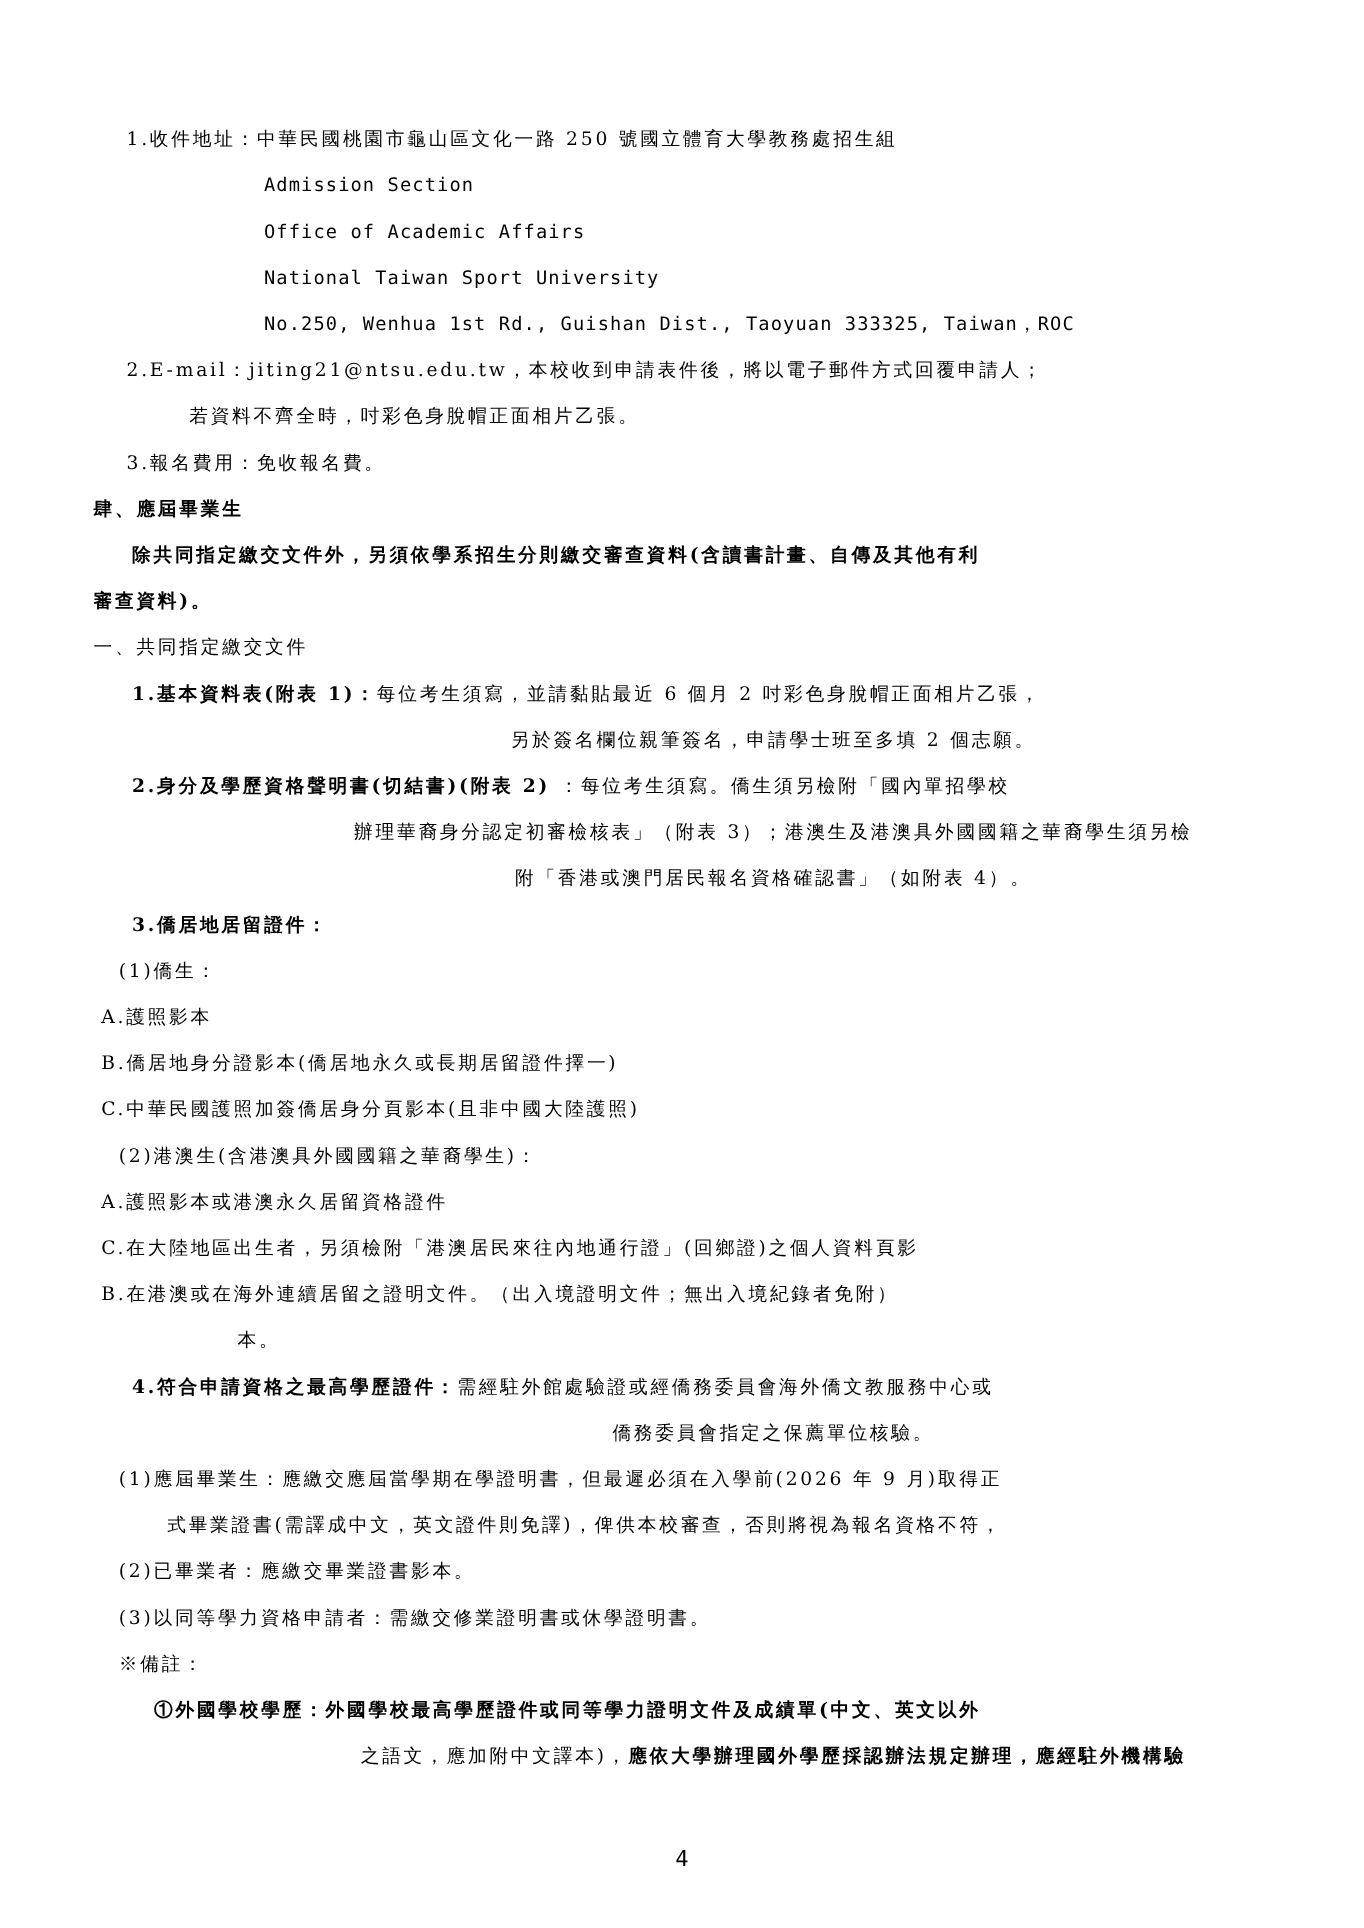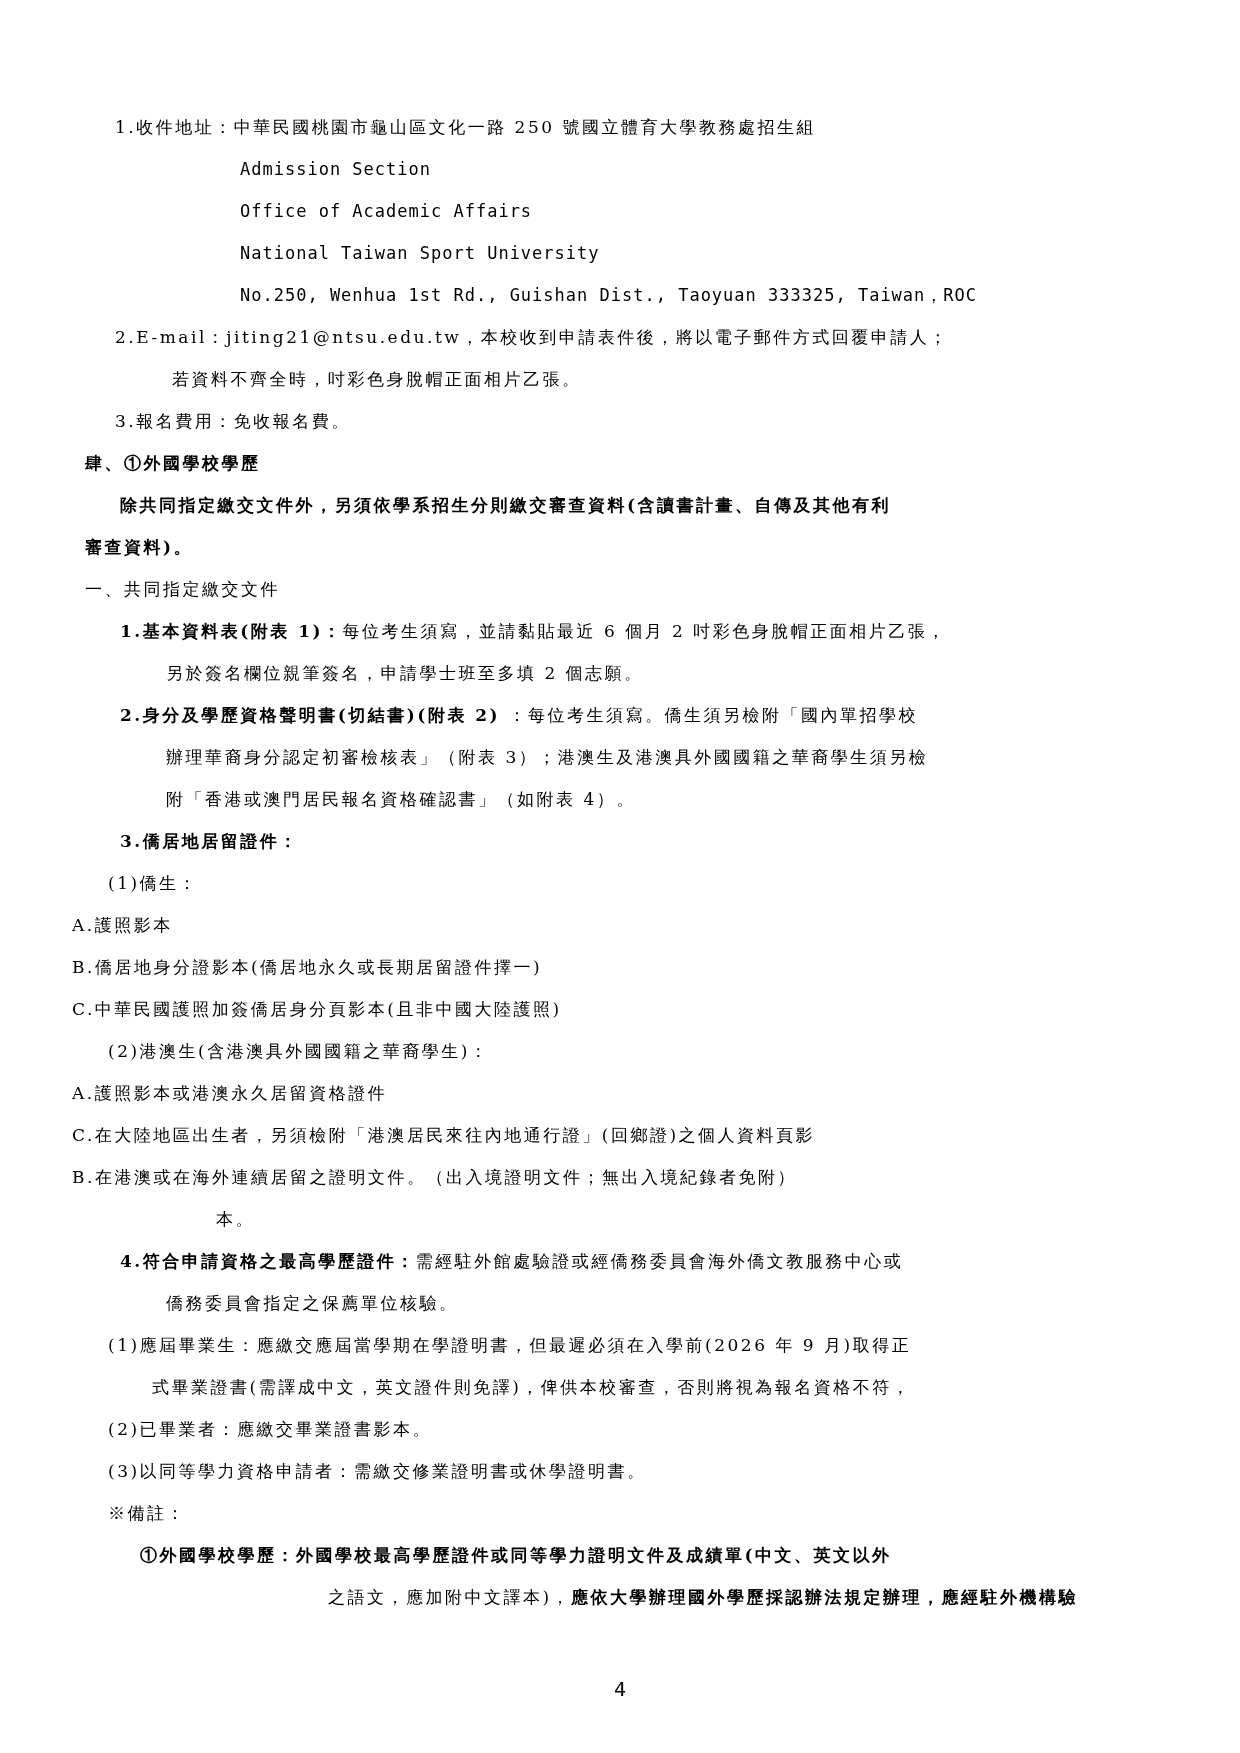--- a/index.html
+++ b/index.html
@@ -31,24 +31,24 @@
     letter-spacing: 1px;
   }
   .bold { font-weight: bold; }
 
   
   .i-margin     { margin-left: 85px; }
   .i-topnum     { margin-left: 115px; }
   .i-topcont    { margin-left: 172px; }
   .i-en         { margin-left: 240px; }
   .i-num        { margin-left: 120px; }
-  .i-numcont    { margin-left: 166px; }
+  .i-numcont    { margin-left: 166px; text-align: center; }
   .i-paren      { margin-left: 108px; }
   .i-parencont  { margin-left: 152px; }
-  .i-abc        { margin-left: 72px; }
+  .i-abc        { margin-left: 92px; }
   .i-abccont    { margin-left: 216px; }
   .i-circ       { margin-left: 140px; font-weight: bold; }
   .i-circcont   { margin-left: 166px; text-align: center; }
 
   .page-number {
     position: absolute;
     bottom: 52px;
     left: 0;
     width: 100%;
     text-align: center;
@@ -62,21 +62,21 @@
 <div class="page">
   <div class="doc">
       <div class="line i-topnum"><span>1.收件地址：中華民國桃園市龜山區文化一路 250 號國立體育大學教務處招生組</span></div>
       <div class="line i-en en"><span>Admission Section</span></div>
       <div class="line i-en en"><span>Office of Academic Affairs</span></div>
       <div class="line i-en en"><span>National Taiwan Sport University</span></div>
       <div class="line i-en en"><span>No.250, Wenhua 1st Rd., Guishan Dist., Taoyuan 333325, Taiwan，ROC</span></div>
       <div class="line i-topnum"><span>2.E-mail：jiting21@ntsu.edu.tw，本校收到申請表件後，將以電子郵件方式回覆申請人；</span></div>
       <div class="line i-topcont"><span>若資料不齊全時，吋彩色身脫帽正面相片乙張。</span></div>
       <div class="line i-topnum"><span>3.報名費用：免收報名費。</span></div>
-      <div class="line i-margin"><span class="bold">肆、①外國學校學歷</span></div>
+      <div class="line i-margin"><span class="bold">肆、應屆畢業生</span></div>
       <div class="line i-num"><span class="bold">除共同指定繳交文件外，另須依學系招生分則繳交審查資料(含讀書計畫、自傳及其他有利</span></div>
       <div class="line i-margin"><span class="bold">審查資料)。</span></div>
       <div class="line i-margin"><span>一、共同指定繳交文件</span></div>
       <div class="line i-num"><span class="bold">1.基本資料表(附表 1)：</span><span>每位考生須寫，並請黏貼最近 6 個月 2 吋彩色身脫帽正面相片乙張，</span></div>
       <div class="line i-numcont"><span>另於簽名欄位親筆簽名，申請學士班至多填 2 個志願。</span></div>
       <div class="line i-num"><span class="bold">2.身分及學歷資格聲明書(切結書)(附表 2) </span><span>：每位考生須寫。僑生須另檢附「國內單招學校</span></div>
       <div class="line i-numcont"><span>辦理華裔身分認定初審檢核表」（附表 3）；港澳生及港澳具外國國籍之華裔學生須另檢</span></div>
       <div class="line i-numcont"><span>附「香港或澳門居民報名資格確認書」（如附表 4）。</span></div>
       <div class="line i-num"><span class="bold">3.僑居地居留證件：</span></div>
       <div class="line i-paren"><span>(1)僑生：</span></div>

